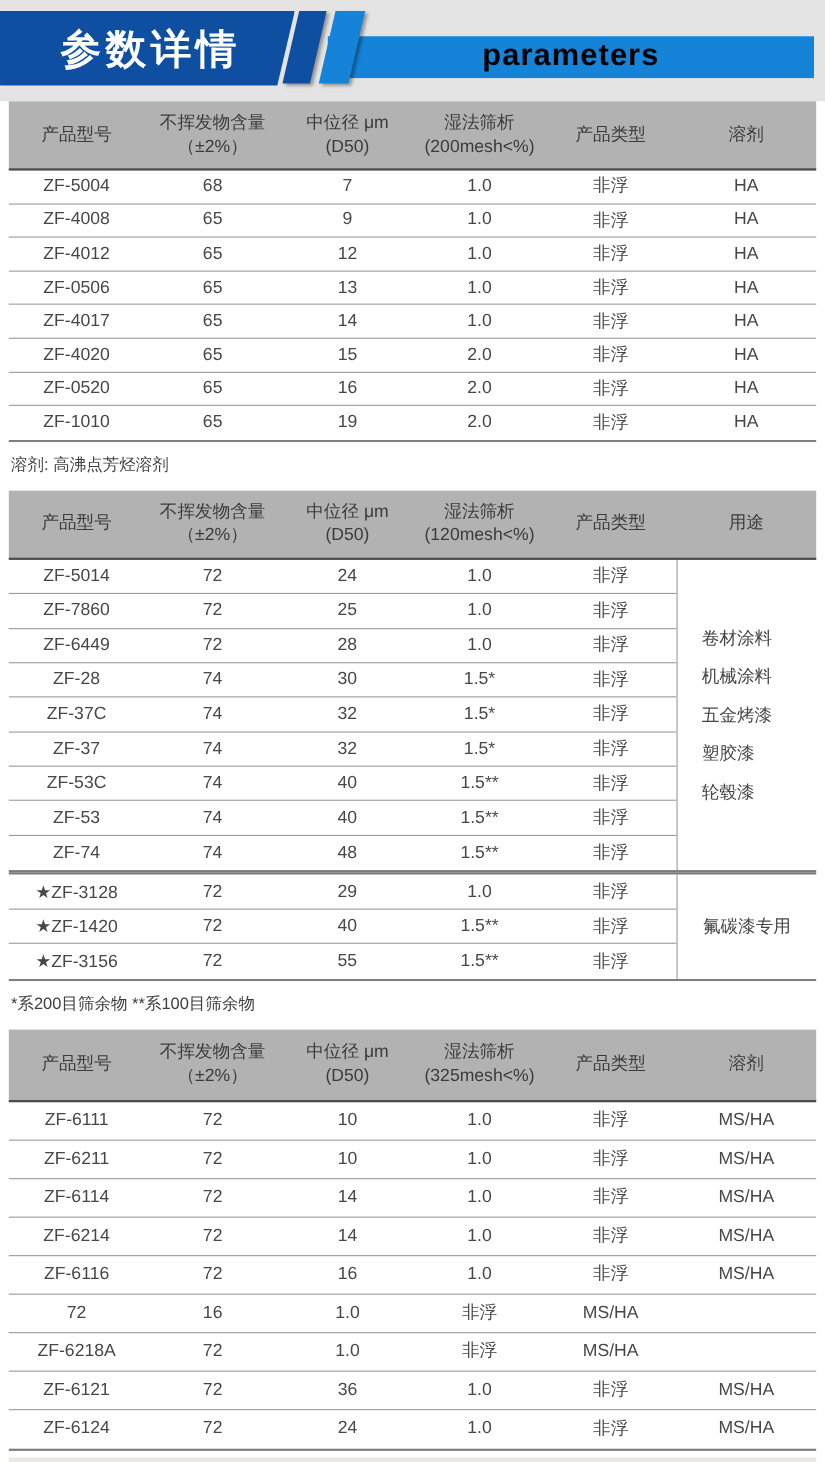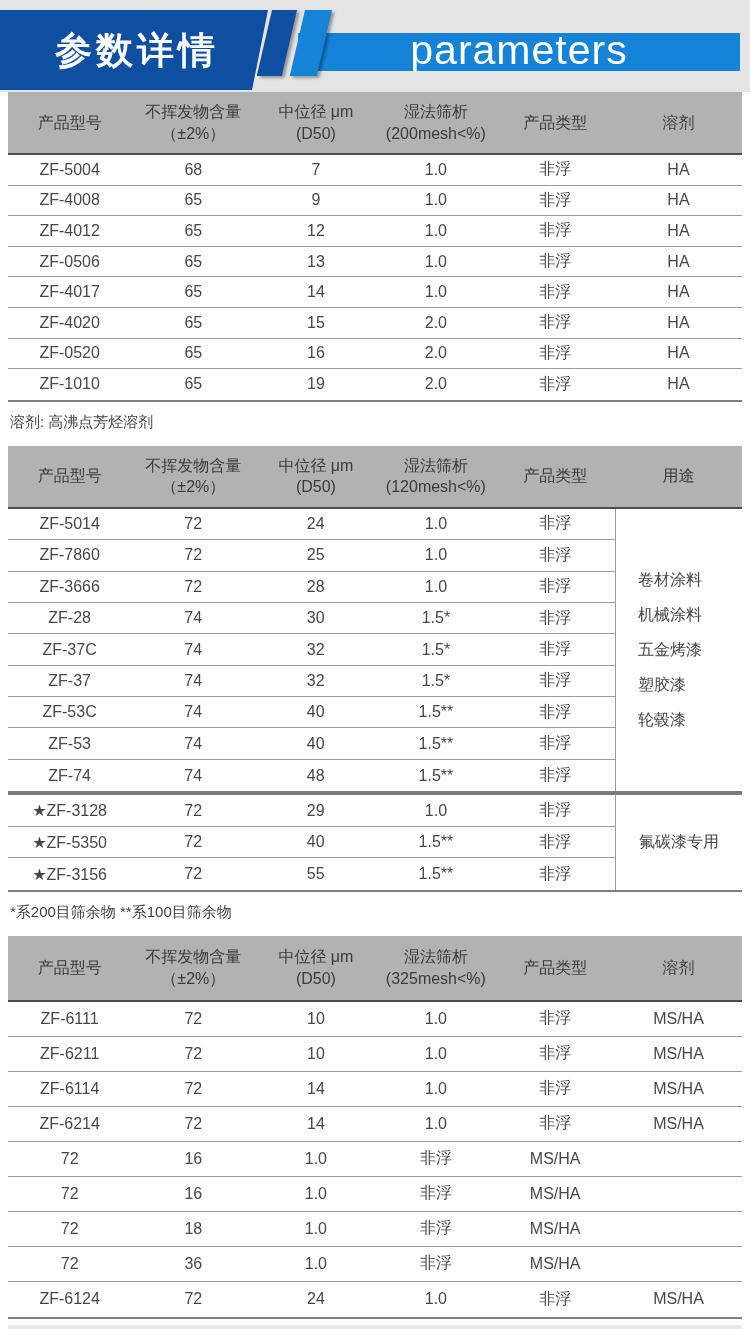--- a/index.html
+++ b/index.html
@@ -19,25 +19,25 @@
     color:var(--text);
   }
   
   .banner{position:relative;height:92px;background:var(--page-bg);overflow:hidden;}
   .band-light{
     position:absolute;left:298px;top:33px;width:442px;height:38px;
     background:var(--light-blue);z-index:1;
     display:flex;align-items:center;justify-content:center;
   }
   .band-light .en{
-    color:#ffffff;font-size:41px;font-weight:normal;letter-spacing:1px;line-height:1;
+    color:#000000;font-size:28px;font-weight:bold;letter-spacing:1px;line-height:1;
     transform:translateY(-2px);
   }
   .band-dark{
-    position:absolute;left:0;top:10px;width:268px;height:80px;
+    position:absolute;left:0;top:10px;width:268px;height:68px;
     background:var(--dark-blue);z-index:2;
     clip-path:polygon(0 0,100% 0,calc(100% - 16px) 100%,0 100%);
     display:flex;align-items:center;justify-content:center;
     filter:drop-shadow(2px 2px 2px rgba(0,0,0,0.30));
   }
   .band-dark .cn{
     color:#ffffff;font-size:37px;font-weight:bold;letter-spacing:4px;line-height:1;
     padding-left:6px;
   }
   .stripe{
@@ -249,21 +249,21 @@
     <div class="cell">非浮</div>
   </div>
             <div class="trow cols5">
     <div class="cell">ZF-7860</div>
     <div class="cell">72</div>
     <div class="cell">25</div>
     <div class="cell">1.0</div>
     <div class="cell">非浮</div>
   </div>
             <div class="trow cols5">
-    <div class="cell">ZF-3666</div>
+    <div class="cell">ZF-6449</div>
     <div class="cell">72</div>
     <div class="cell">28</div>
     <div class="cell">1.0</div>
     <div class="cell">非浮</div>
   </div>
             <div class="trow cols5">
     <div class="cell">ZF-28</div>
     <div class="cell">74</div>
     <div class="cell">30</div>
     <div class="cell">1.5*</div>
@@ -319,21 +319,21 @@
       <div class="t2left">
         <div class="tbody t2s">
             <div class="trow cols5">
     <div class="cell">★ZF-3128</div>
     <div class="cell">72</div>
     <div class="cell">29</div>
     <div class="cell">1.0</div>
     <div class="cell">非浮</div>
   </div>
             <div class="trow cols5">
-    <div class="cell">★ZF-5350</div>
+    <div class="cell">★ZF-1420</div>
     <div class="cell">72</div>
     <div class="cell">40</div>
     <div class="cell">1.5**</div>
     <div class="cell">非浮</div>
   </div>
             <div class="trow cols5">
     <div class="cell">★ZF-3156</div>
     <div class="cell">72</div>
     <div class="cell">55</div>
     <div class="cell">1.5**</div>
@@ -402,41 +402,43 @@
   </div>
         <div class="trow cols6">
     <div class="cell">ZF-6214</div>
     <div class="cell">72</div>
     <div class="cell">14</div>
     <div class="cell">1.0</div>
     <div class="cell">非浮</div>
     <div class="cell">MS/HA</div>
   </div>
         <div class="trow cols6">
+    <div class="cell">ZF-6116</div>
     <div class="cell">72</div>
     <div class="cell">16</div>
     <div class="cell">1.0</div>
     <div class="cell">非浮</div>
     <div class="cell">MS/HA</div>
   </div>
         <div class="trow cols6">
     <div class="cell">72</div>
     <div class="cell">16</div>
     <div class="cell">1.0</div>
     <div class="cell">非浮</div>
     <div class="cell">MS/HA</div>
   </div>
         <div class="trow cols6">
-    <div class="cell">72</div>
-    <div class="cell">18</div>
-    <div class="cell">1.0</div>
-    <div class="cell">非浮</div>
-    <div class="cell">MS/HA</div>
-  </div>
-        <div class="trow cols6">
+    <div class="cell">ZF-6218A</div>
+    <div class="cell">72</div>
+    <div class="cell">1.0</div>
+    <div class="cell">非浮</div>
+    <div class="cell">MS/HA</div>
+  </div>
+        <div class="trow cols6">
+    <div class="cell">ZF-6121</div>
     <div class="cell">72</div>
     <div class="cell">36</div>
     <div class="cell">1.0</div>
     <div class="cell">非浮</div>
     <div class="cell">MS/HA</div>
   </div>
         <div class="trow cols6">
     <div class="cell">ZF-6124</div>
     <div class="cell">72</div>
     <div class="cell">24</div>

